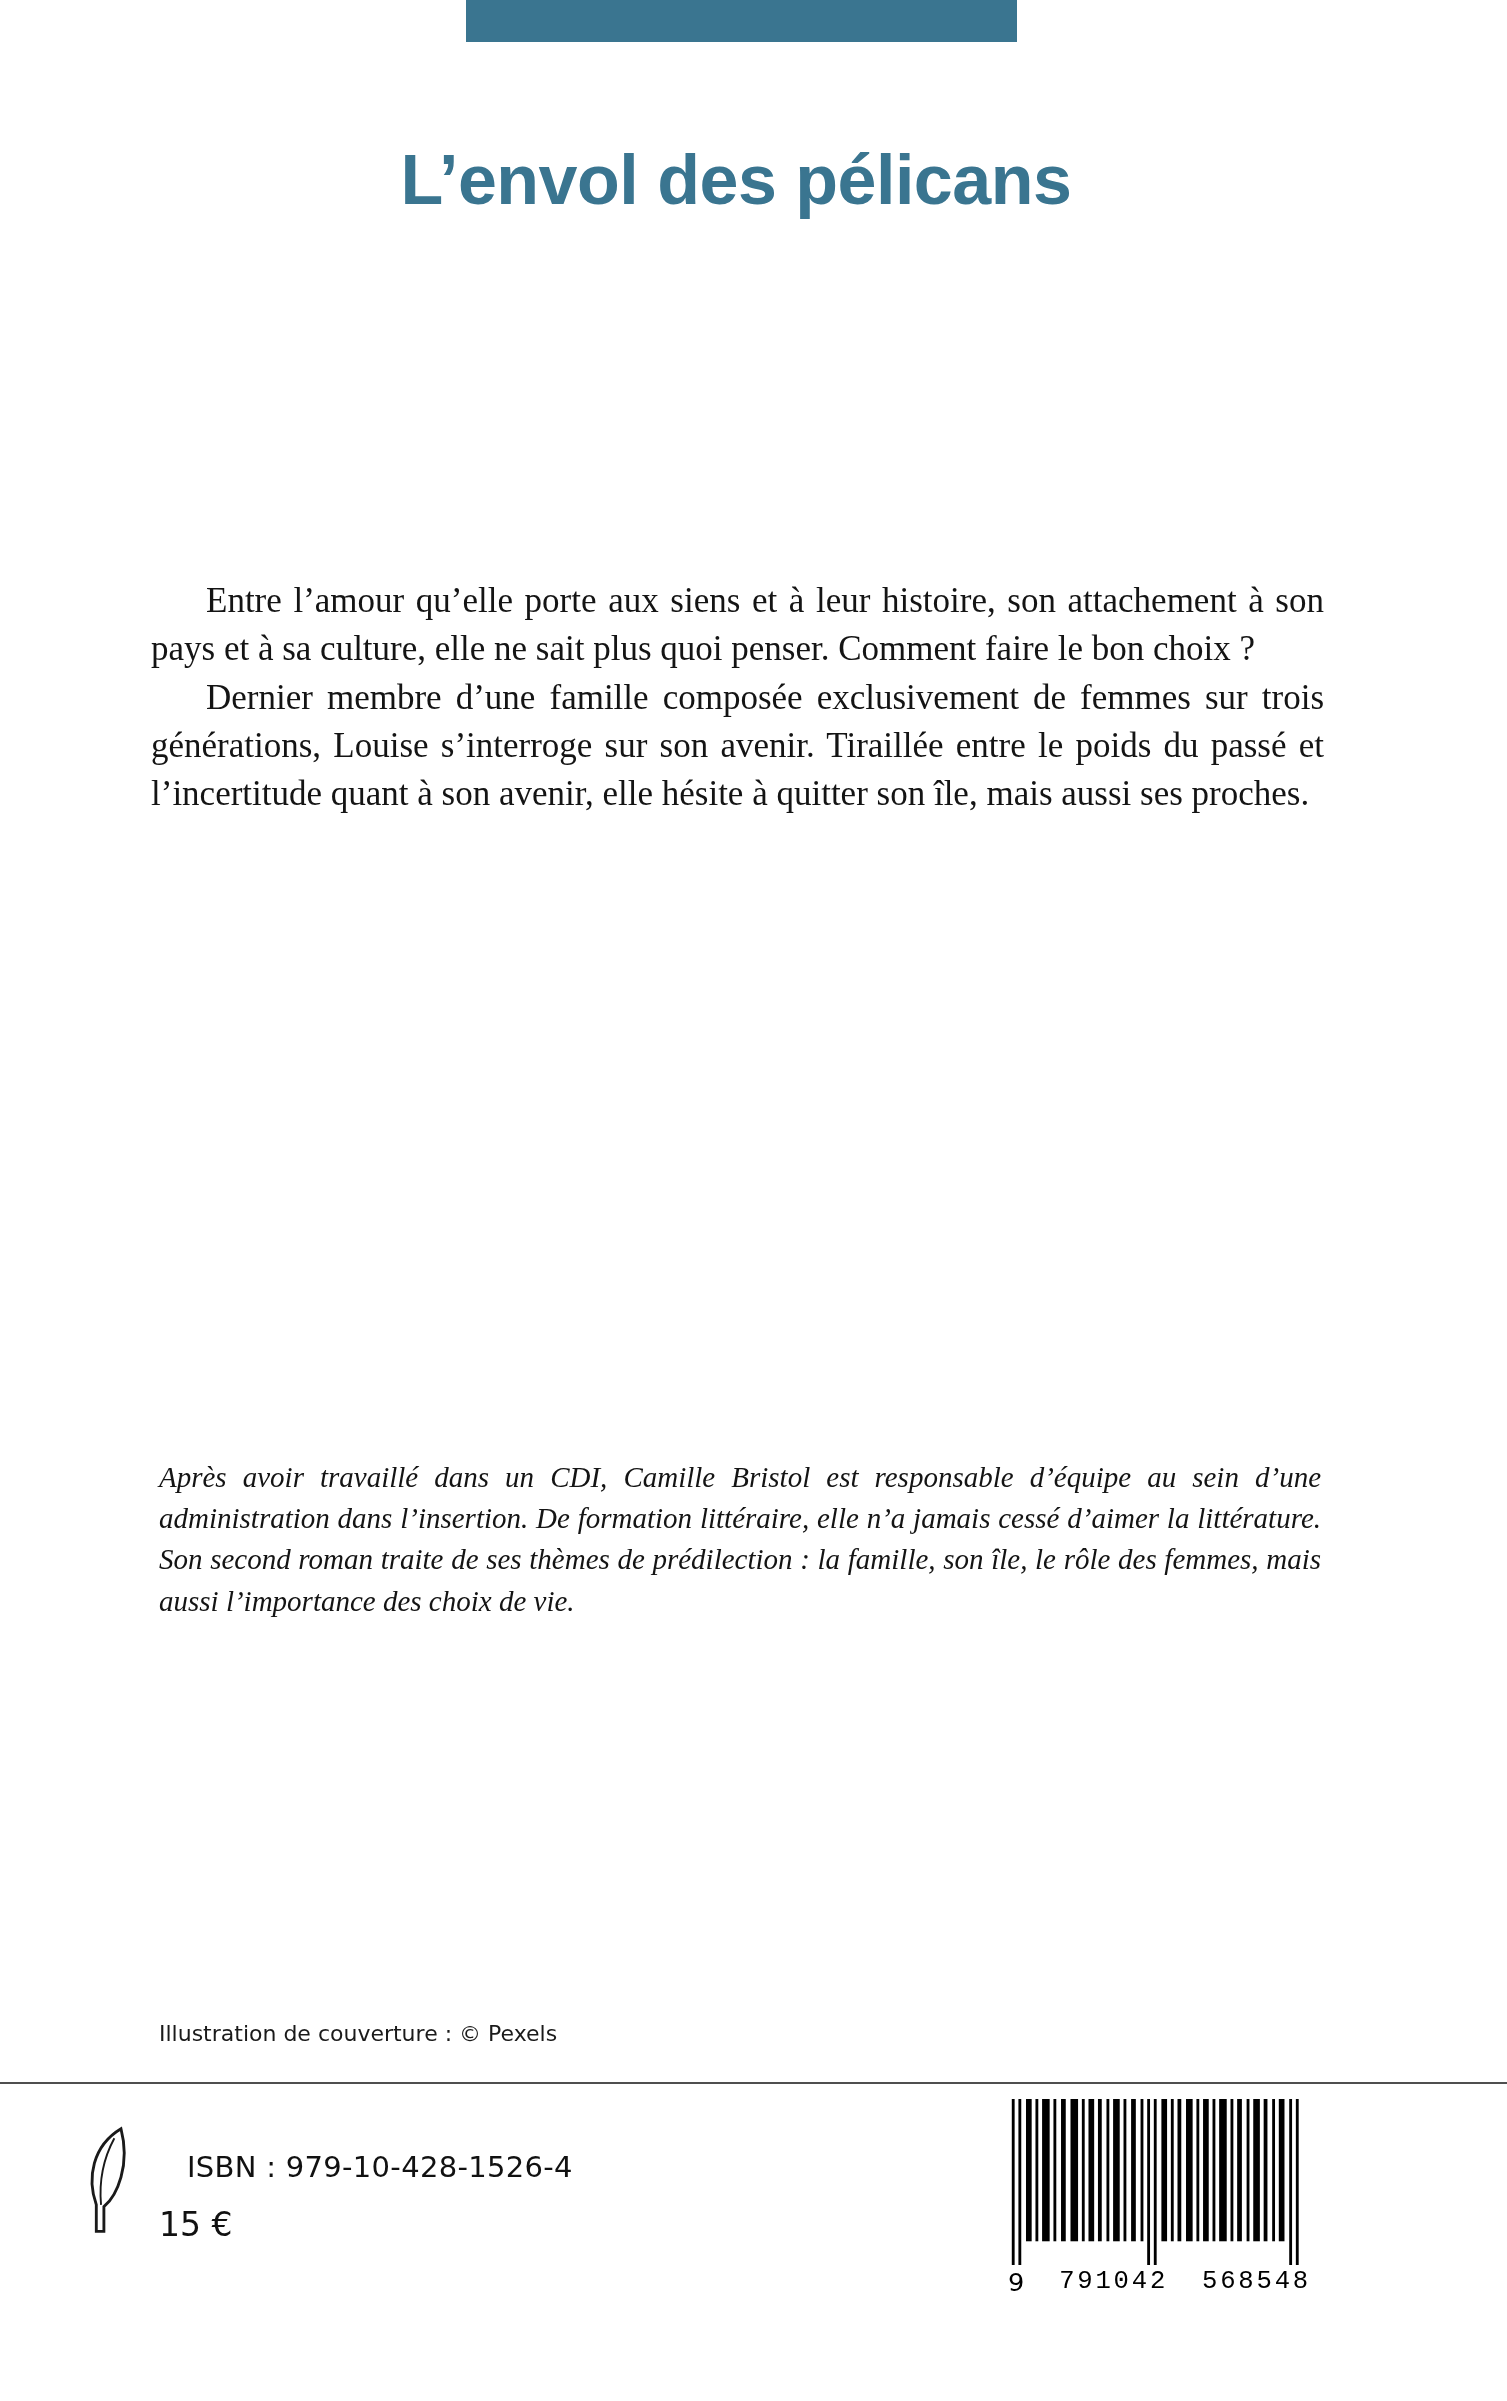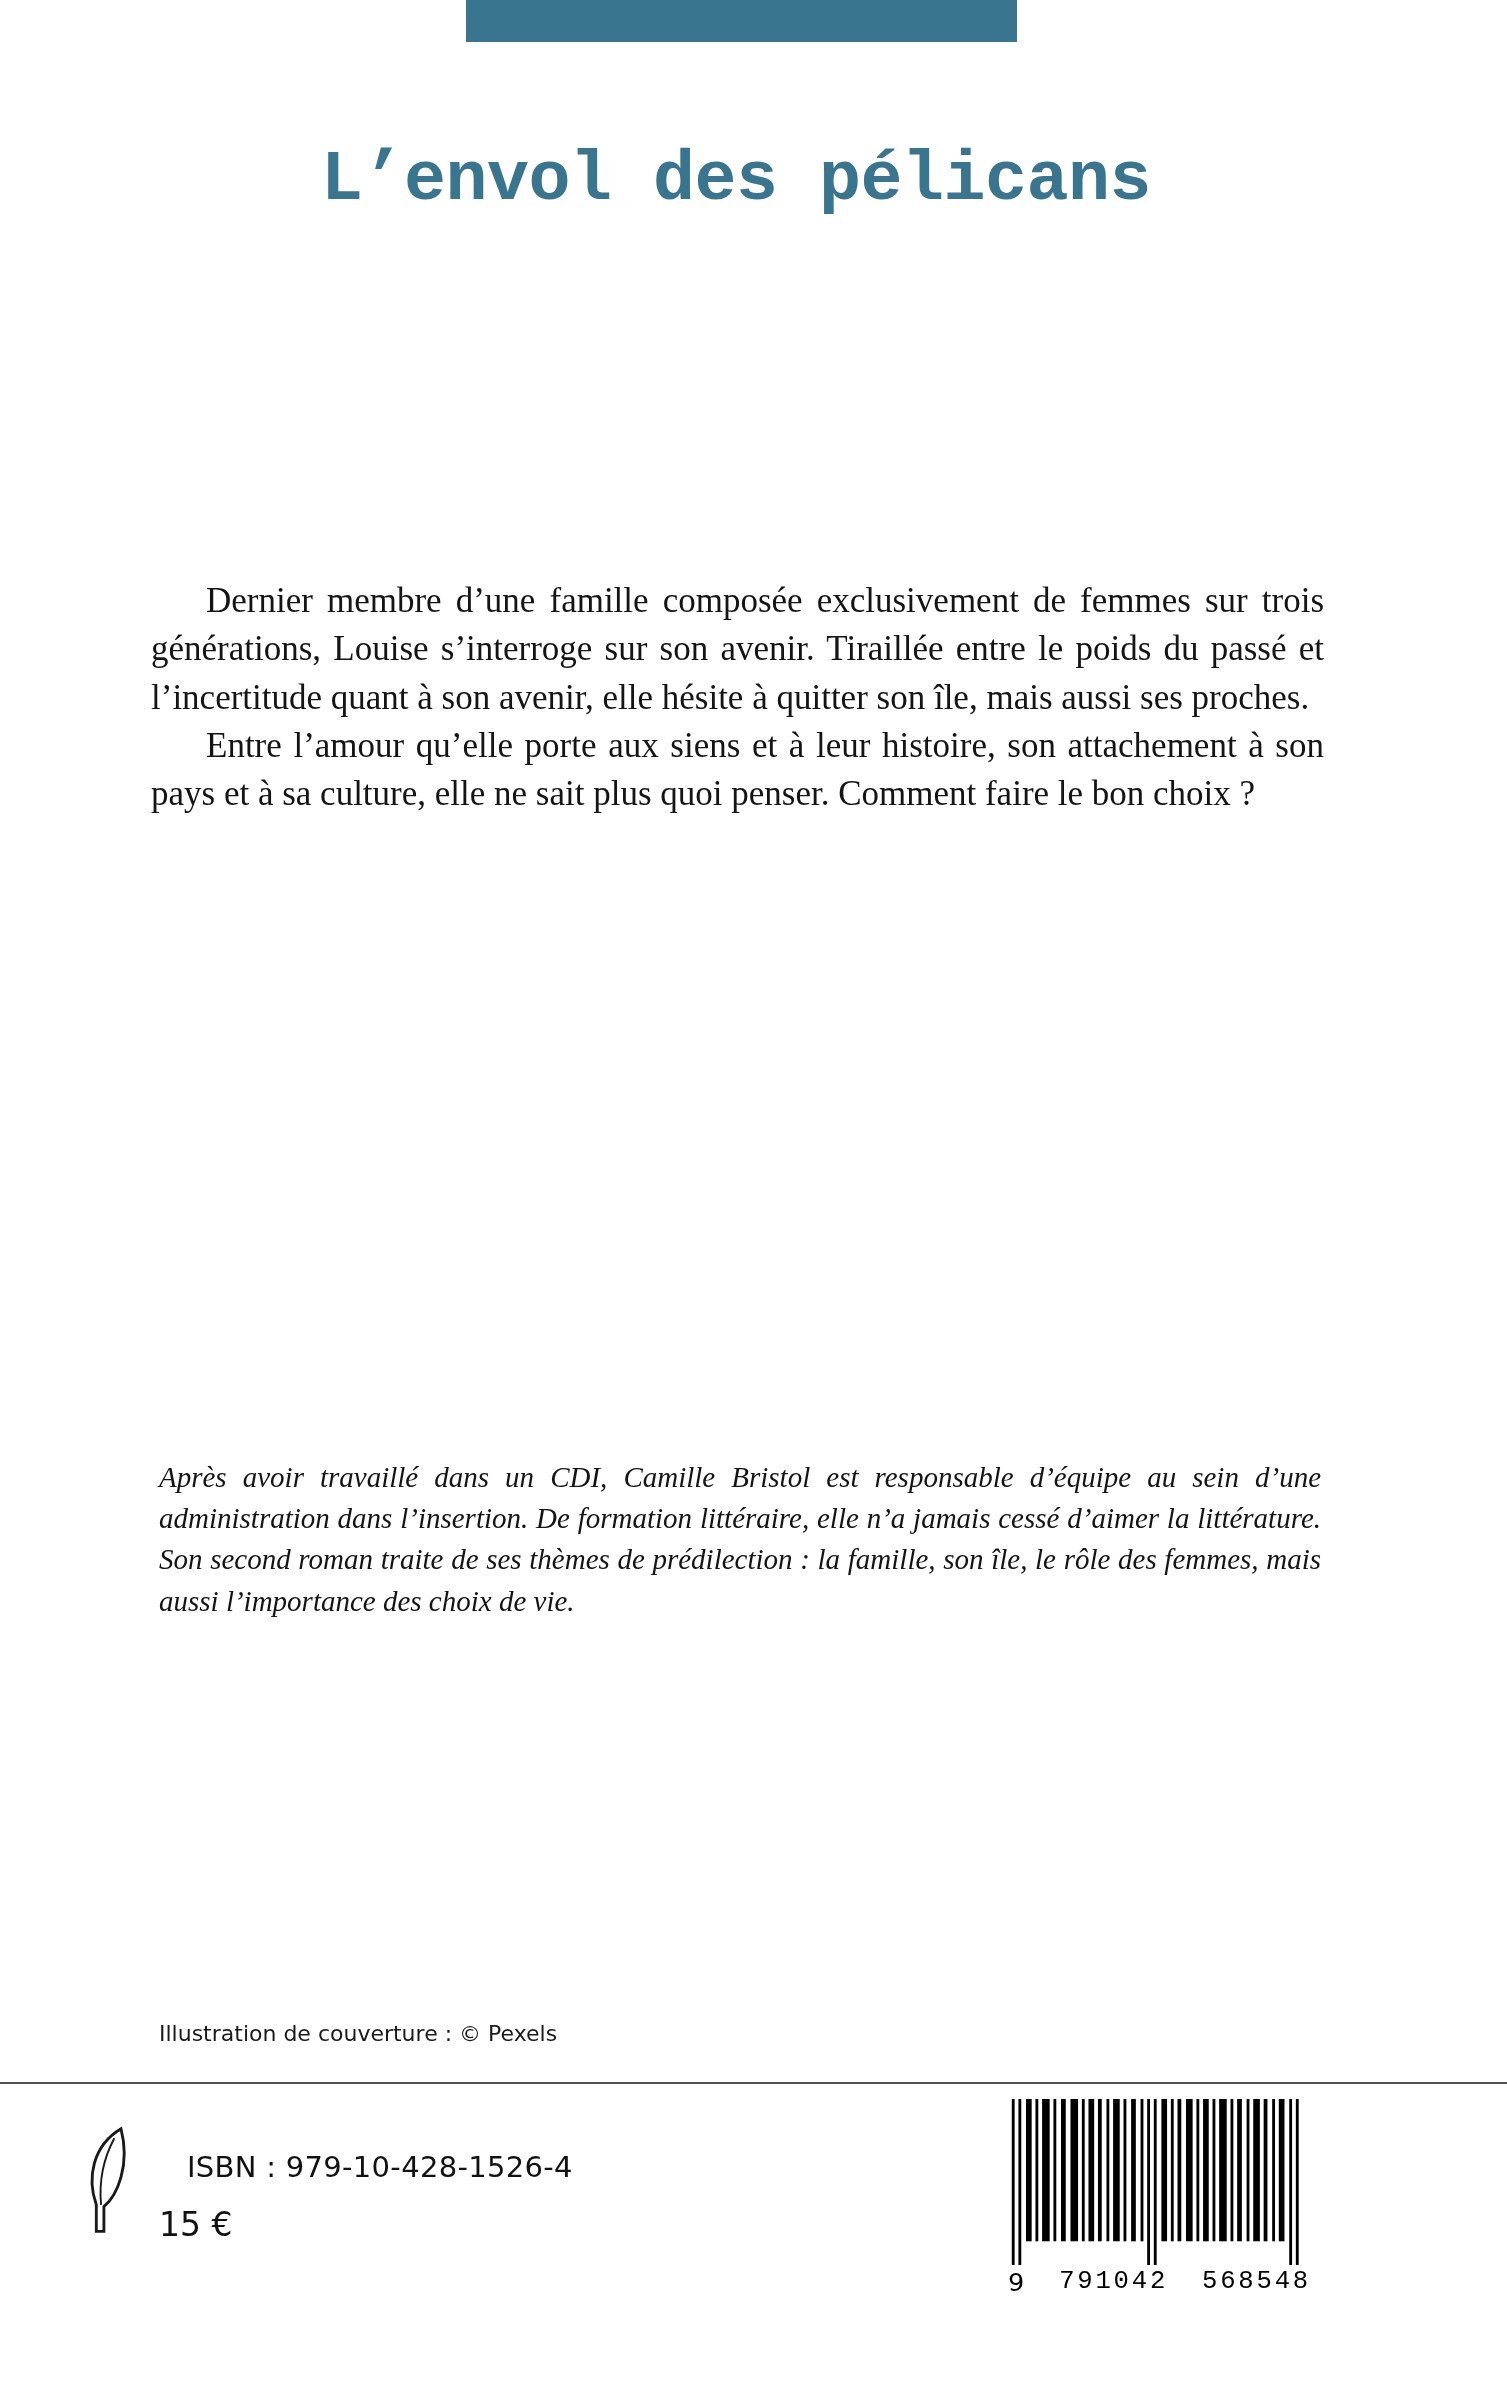--- a/index.html
+++ b/index.html
@@ -25,21 +25,21 @@
     background: #3a7590;
   }
 
   
   .title {
     position: absolute;
     left: 0;
     top: 142px;
     width: 1472px;
     text-align: center;
-    font-family: Liberation Mono, monospace;
+    font-family: Liberation Sans, sans-serif;
     font-weight: bold;
     font-size: 70px;
     letter-spacing: -0.5px;
     color: #3a7590;
     line-height: 1.1;
   }
 
   
   .blurb {
     position: absolute;
@@ -153,22 +153,22 @@
   .barcode-digits .grp { letter-spacing: 2.8px; font-family: Liberation Mono, monospace; }
 </style>
 </head>
 <body>
 
 <div class="top-bar"></div>
 
 <div class="title">L’envol des pélicans</div>
 
 <div class="blurb">
+  <p>Entre l’amour qu’elle porte aux siens et à leur histoire, son attachement à son pays et à sa culture, elle ne sait plus quoi penser. Comment faire le bon choix ?</p>
   <p>Dernier membre d’une famille composée exclusivement de femmes sur trois générations, Louise s’interroge sur son avenir. Tiraillée entre le poids du passé et l’incertitude quant à son avenir, elle hésite à quitter son île, mais aussi ses proches.</p>
-  <p>Entre l’amour qu’elle porte aux siens et à leur histoire, son attachement à son pays et à sa culture, elle ne sait plus quoi penser. Comment faire le bon choix ?</p>
 </div>
 
 <div class="bio">
   <p>Après avoir travaillé dans un CDI, Camille Bristol est responsable d’équipe au sein d’une administration dans l’insertion. De formation littéraire, elle n’a jamais cessé d’aimer la littérature. Son second roman traite de ses thèmes de prédilection : la famille, son île, le rôle des femmes, mais aussi l’importance des choix de vie.</p>
 </div>
 
 <div class="credit">Illustration de couverture : © Pexels</div>
 
 <div class="bottom-rule"></div>
 

